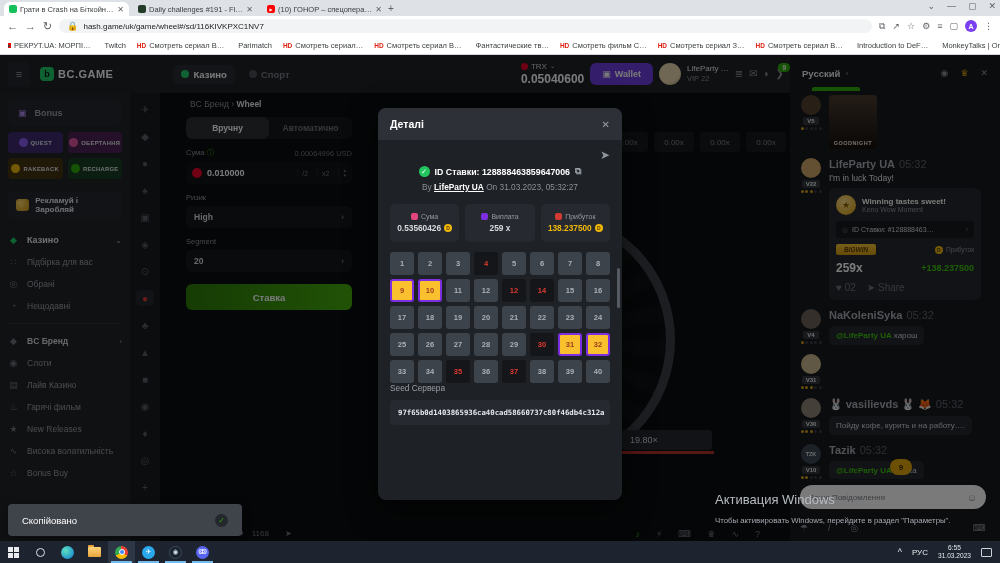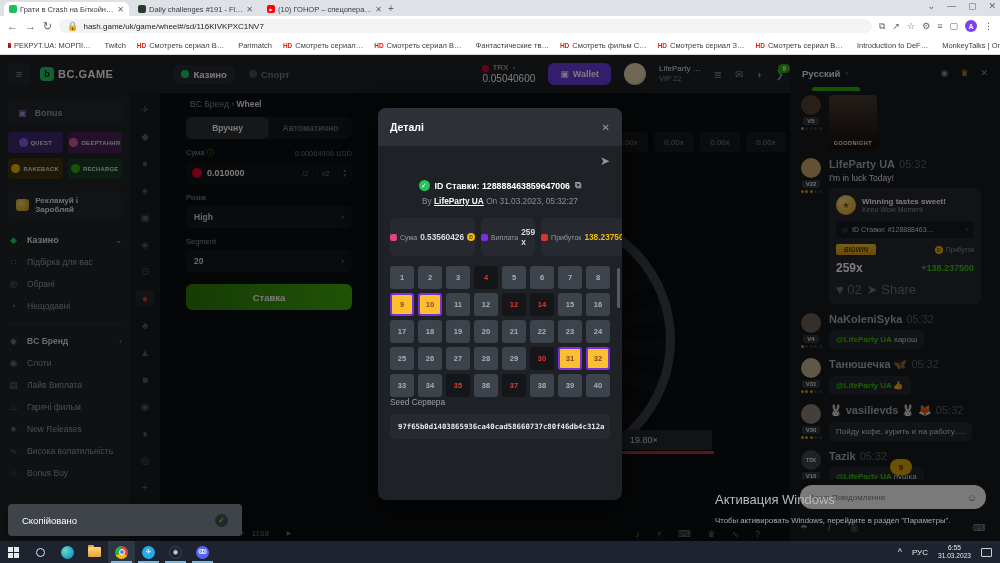--- a/index.html
+++ b/index.html
@@ -27,24 +27,24 @@
 #dim{position:absolute;inset:0;background:rgba(0,0,0,.52);z-index:90}
 #siteheader{position:absolute;left:0;top:0;width:790px;height:38px;background:#1f2226;display:flex;align-items:center;z-index:5}
 #hamb{width:22px;height:24px;background:#26292e;border-radius:4px;margin-left:8px;color:#9aa0a8;font-size:11px;display:flex;align-items:center;justify-content:center}
 #logo{display:flex;align-items:center;gap:4px;margin-left:10px}
 #logoicon{width:14px;height:14px;border-radius:4px;background:#20d06c;color:#0c1510;font-weight:bold;font-size:9px;display:flex;align-items:center;justify-content:center}
 #logotext{color:#fff;font-weight:bold;font-size:11px;letter-spacing:.5px}
 .htab{display:flex;align-items:center;gap:4px;font-size:9.5px;font-weight:bold}
 #casinotab{background:#2a2d33;border-radius:6px;padding:4px 8px;color:#fff;margin-left:60px}
 #sporttab{color:#767c84;margin-left:14px}
 .hdot{width:8px;height:8px;border-radius:50%}
-#hdr-right{margin-left:auto;display:flex;align-items:center;gap:13px;margin-right:6px}
+#hdr-right{margin-left:auto;display:flex;align-items:center;gap:6px;margin-right:6px}
 #trxblock{text-align:center;line-height:1.2}
 #trxrow{display:flex;align-items:center;gap:3px;font-size:8px;color:#cfd3d8}
-#trxbal{font-size:10px;color:#fff;font-weight:normal}
+#trxbal{font-size:12px;color:#fff;font-weight:bold}
 #walletbtn{background:#6d3de0;border-radius:6px;color:#fff;font-size:9px;font-weight:bold;padding:6px 12px;display:flex;gap:4px;align-items:center}
 #useravatar{width:22px;height:22px;border-radius:50%;background:radial-gradient(circle at 40% 35%,#e8d7b0 60%,#9c8a64)}
 #username{font-size:8px;color:#e8eaed;line-height:1.3}
 #userv{color:#8f959c;font-size:7.5px}
 .hico{color:#8f959c;font-size:10px;position:relative}
 #chatbadge{position:absolute;top:-5px;right:-6px;background:#2fae0b;color:#fff;border-radius:7px;font-size:6.5px;padding:1px 4px;font-weight:bold}
 
 #sidebar{position:absolute;left:0;top:38px;bottom:0;width:130px;background:#212428;padding:7px 8px;overflow:hidden;z-index:4}
 #bonusbtn{height:26px;background:#26292e;border-radius:6px;display:flex;align-items:center;gap:8px;padding:0 10px;color:#9aa0a8;font-size:9px;font-weight:bold}
 #bonusbtn .g{color:#b48cf2}
@@ -122,40 +122,40 @@
 .wc-title{font-size:8px;font-weight:bold;color:#fff}
 .wc-sub{font-size:7px;color:#8f959c}
 .wc-id{margin-top:6px;background:#17191d;border-radius:4px;height:17px;display:flex;align-items:center;gap:4px;padding:0 6px;font-size:7px;color:#d7dade}
 .wc-id .ar{margin-left:auto;color:#6f757d}
 .wc-row{display:flex;justify-content:space-between;align-items:center;margin-top:6px}
 .ribbon{background:linear-gradient(180deg,#f3c53a,#d99d0c);color:#5c3c00;font-size:6.5px;font-weight:bold;font-style:italic;padding:2px 8px;border-radius:2px}
 .plabel{font-size:6.5px;color:#8f959c;display:flex;align-items:center;gap:3px}
 .coin{width:8px;height:8px;border-radius:50%;background:#f0b90b;color:#5c3c00;font-size:5px;font-weight:bold;display:inline-flex;align-items:center;justify-content:center;flex:none}
 .mult{font-size:12px;font-weight:bold;color:#fff}
 .profit{font-size:9px;font-weight:bold;color:#3ec50e}
-.wc-foot{display:flex;gap:5px;margin-top:7px;color:#6f757d;font-size:13px}
+.wc-foot{display:flex;gap:11px;margin-top:7px;color:#6f757d;font-size:10px}
 #newbadge{position:absolute;right:88px;bottom:66px;width:22px;height:16px;background:#e2a80c;border-radius:8px;color:#3a2800;font-weight:bold;font-size:8px;display:flex;align-items:center;justify-content:center;z-index:6}
 #chatinput{position:absolute;left:10px;right:14px;bottom:32px;height:24px;background:#ffffff;border-radius:12px;display:flex;align-items:center;padding:0 9px;color:#7d838b;font-size:8px}
 #chatinput .sm{margin-left:auto;font-size:10px;color:#8f959c}
 #chattools{position:absolute;left:10px;right:14px;bottom:8px;display:flex;gap:20px;color:#8f959c;font-size:9px}
 #chattools .kb{margin-left:auto}
 
 #modal{position:absolute;left:378px;top:53px;width:244px;height:392px;background:#1e2126;border-radius:8px;z-index:100;box-shadow:0 8px 30px rgba(0,0,0,.6);overflow:hidden}
-#mhdr{height:38px;background:#2d3036;display:flex;align-items:center;padding:0 12px}
+#mhdr{height:32px;background:#2d3036;display:flex;align-items:center;padding:0 12px}
 #mtitle{color:#fff;font-weight:bold;font-size:10.5px}
 #mclose{margin-left:auto;color:#9aa0a8;font-size:10px}
 #mbody{padding:6px 12px 0}
 #mshare{text-align:right;color:#8f959c;font-size:12px;height:18px;line-height:18px}
-#midrow{display:flex;align-items:center;justify-content:center;gap:5px;margin-top:10px;font-size:8.8px;font-weight:bold;color:#fff}
+#midrow{display:flex;align-items:center;justify-content:center;gap:5px;margin-top:2px;font-size:8.8px;font-weight:bold;color:#fff}
 .shield{width:11px;height:11px;border-radius:50%;background:#22c55e;color:#fff;font-size:7px;display:inline-flex;align-items:center;justify-content:center;flex:none}
 .copyic{color:#9aa0a8;font-size:9px}
 #mbyrow{text-align:center;margin-top:5px;font-size:8.3px;color:#8b9097}
 #mbyrow b{color:#fff;text-decoration:underline}
 #mstats{display:flex;gap:6px;margin-top:12px}
-.stat{flex:1;height:38px;background:#26292f;border-radius:5px;display:flex;flex-direction:row;align-items:center;justify-content:center;gap:3px}
+.stat{flex:1;height:38px;background:#26292f;border-radius:5px;display:flex;flex-direction:column;align-items:center;justify-content:center;gap:3px}
 .stat .lb{font-size:7px;color:#949aa2;display:flex;align-items:center;gap:3px}
 .stat .vl{font-size:8.3px;font-weight:bold;color:#d7dade;display:flex;align-items:center;gap:3px}
 .stat .vl.gold{color:#f0b90b}
 .sic{width:7px;height:7px;border-radius:2px;display:inline-block}
 #mcard{margin-top:9px;background:#26292f;border-radius:6px;height:44px;display:flex;align-items:center;gap:8px;padding:0 6px}
 #kicon{width:34px;height:34px;border-radius:6px;background:linear-gradient(135deg,#ff8a3c,#f43f5e);position:relative;flex:none}
 #kicon span{position:absolute;bottom:2px;left:0;right:0;text-align:center;color:#fff;font-size:5px;font-weight:bold}
 #kicon i{position:absolute;left:8px;top:6px;width:18px;height:16px;border:1.5px solid rgba(255,255,255,.75);border-radius:3px;transform:rotate(-8deg)}
 #mcardname{font-size:9.5px;font-weight:bold;color:#fff;line-height:1.5}
 #mcardprov{font-size:8px;color:#8f959c}
@@ -386,21 +386,21 @@
             <span class="mi">◆</span>
             <span>BC Бренд</span>
             <span class="ar">›</span>
           </div>
           <div class="menurow">
             <span class="mi">◉</span>
             <span>Слоти</span>
           </div>
           <div class="menurow">
             <span class="mi">▤</span>
-            <span>Лайв Виплата</span>
+            <span>Лайв Казино</span>
           </div>
           <div class="menurow">
             <span class="mi">♨</span>
             <span>Гарячі фильм</span>
           </div>
           <div class="menurow">
             <span class="mi">★</span>
             <span>New Releases</span>
           </div>
           <div class="menurow">
@@ -590,21 +590,20 @@
               <div class="avatar" style="background: rgb(201, 185, 143);"></div>
               <div class="vbadge">V31</div>
               <div class="dots">
                 <span class="dot gold"></span>
                 <span class="dot gold"></span>
                 <span class="dot gold"></span>
                 <span class="dot"></span>
                 <span class="dot"></span>
               </div>
             </div>
-            <div class="mbody"><div class="mhead"><span class="mname">Танюшечка 🦋</span><span class="mtime">05:32</span></div><div class="bubble"><span class="mention">@LifeParty UA </span><span>👍</span></div></div>
           </div>
           <div class="msg">
             <div class="avcol">
               <div class="avatar" style="background: rgb(142, 133, 120);"></div>
               <div class="vbadge">V30</div>
               <div class="dots">
                 <span class="dot gold"></span>
                 <span class="dot gold"></span>
                 <span class="dot gold"></span>
                 <span class="dot"></span>

